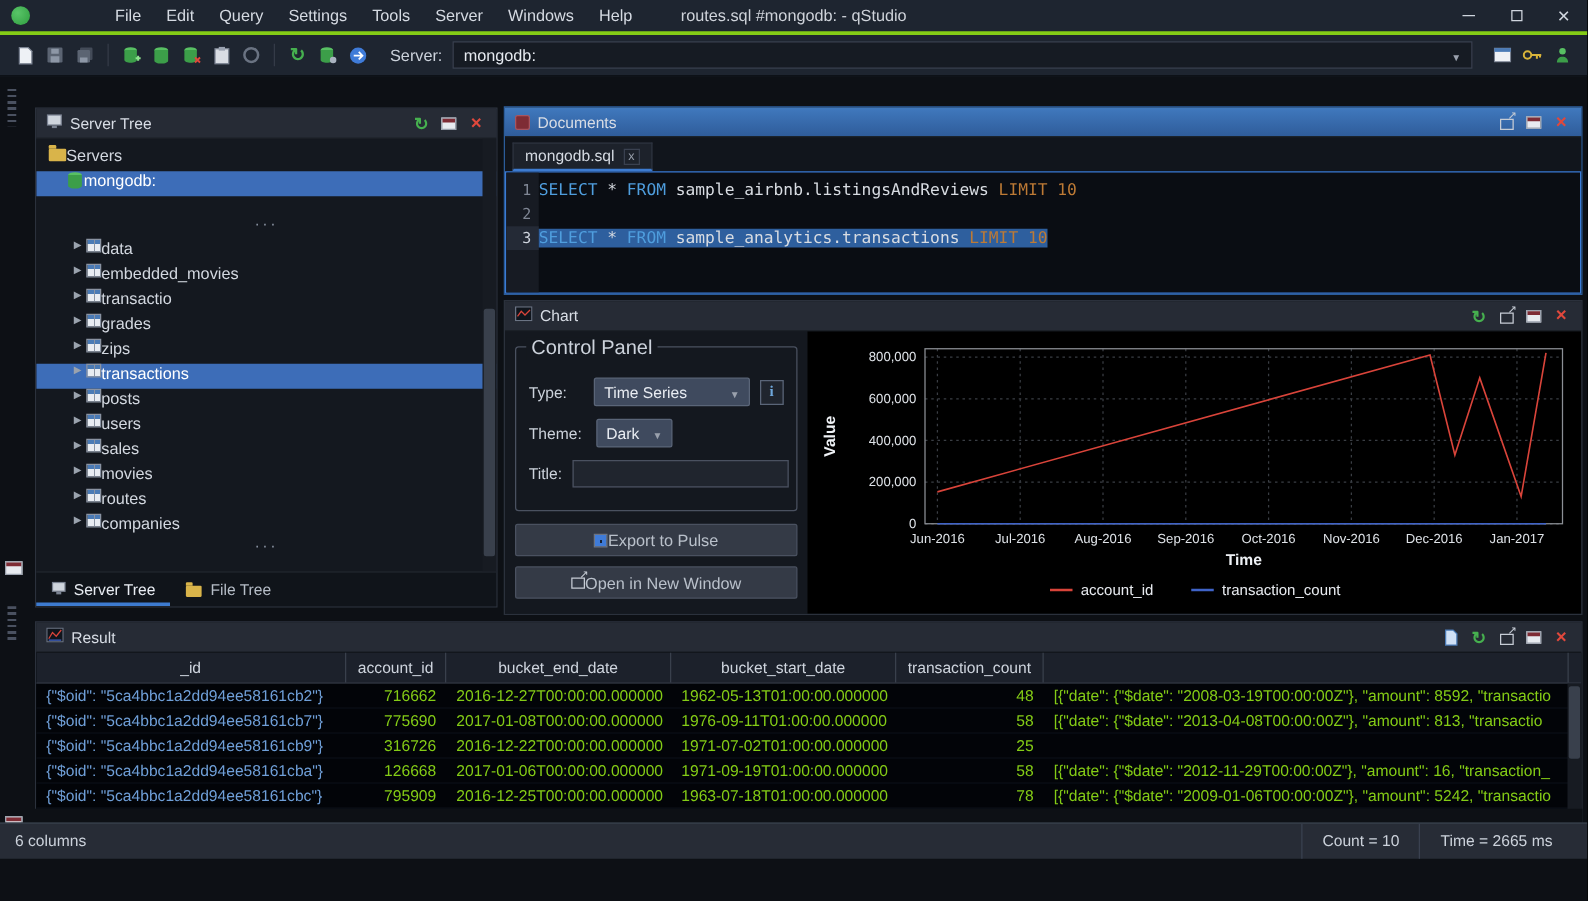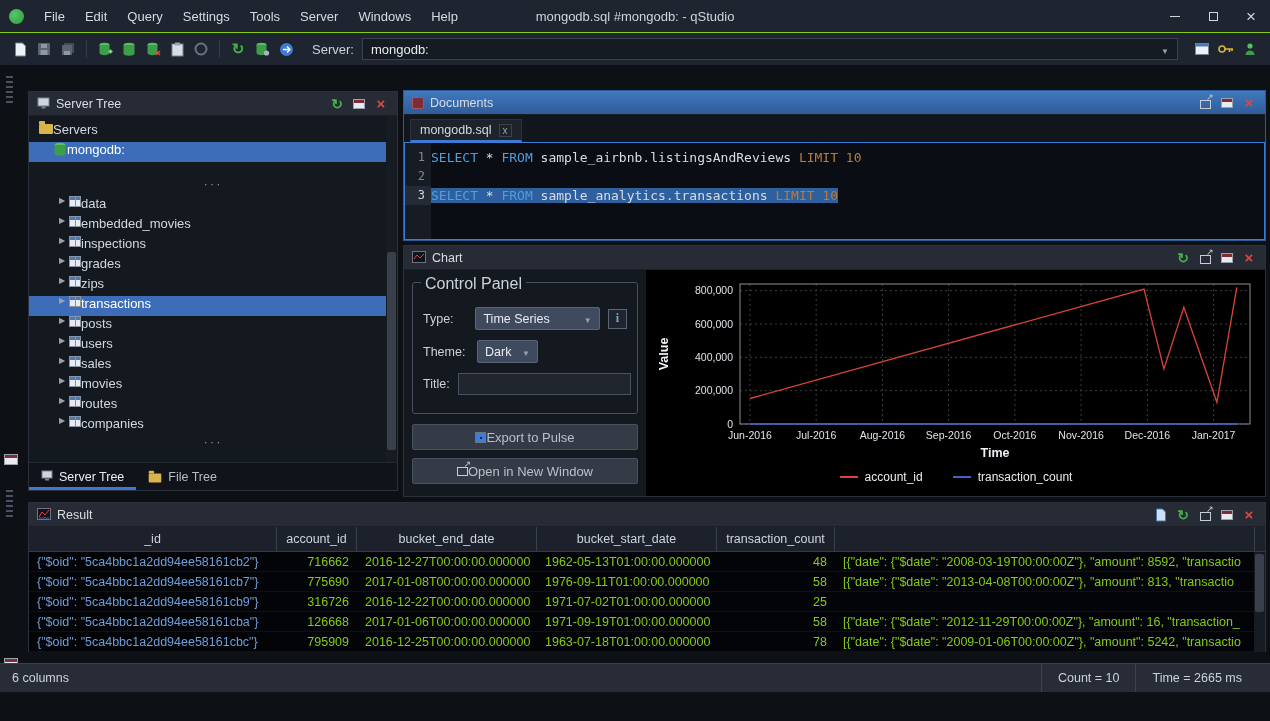--- a/index.html
+++ b/index.html
@@ -1,19 +1,19 @@
 <!DOCTYPE html>
 <html><head>
 <meta charset="utf-8">
 <style>
   html,body{margin:0;padding:0;background:#000;}
   *{box-sizing:border-box;}
   #app{position:relative;width:1270px;height:721px;background:#0d1015;font-family:"Liberation Sans",sans-serif;overflow:hidden;color:#d5dae2;}
   
-  .titlebar{position:relative;height:33px;background:#1e2530;display:flex;align-items:center;border-bottom:1px solid #84cc16;}
+  .titlebar{position:relative;height:28px;background:#1e2530;display:flex;align-items:center;border-bottom:3px solid #84cc16;gap:48px;}
   .logo{width:15px;height:15px;border-radius:50%;background:radial-gradient(circle at 35% 35%,#59c468,#2f9e3f);margin:0 10px 0 9px;flex:0 0 auto;}
   .menus{display:flex;align-items:center;z-index:2;}
   .menu-item{padding:0 10px;font-size:13px;color:#d5dae2;cursor:default;}
   .wtitle{position:absolute;left:0;right:0;text-align:center;font-size:13px;color:#cfd3da;pointer-events:none;}
   .wctrl{margin-left:auto;display:flex;z-index:2;}
   .wbtn{width:38px;height:33px;display:flex;align-items:center;justify-content:center;color:#cfd5dd;font-size:15px;}
   .mini{width:10px;border-bottom:1px solid #cfd5dd;height:1px;display:inline-block;}
   .maxi{width:9px;height:9px;border:1px solid #cfd5dd;display:inline-block;}
   .xgl::after{content:"×";font-size:17px;line-height:1;}
   
@@ -133,21 +133,21 @@
     <nav class="menus" id="menus">
         <span class="menu-item">File</span>
         <span class="menu-item">Edit</span>
         <span class="menu-item">Query</span>
         <span class="menu-item">Settings</span>
         <span class="menu-item">Tools</span>
         <span class="menu-item">Server</span>
         <span class="menu-item">Windows</span>
         <span class="menu-item">Help</span>
       </nav>
-    <div class="wtitle">mongodb.sql #mongodb: - qStudio</div>
+    <div class="wtitle">routes.sql #mongodb: - qStudio</div>
     <div class="wctrl">
       <span class="wbtn">
           <span class="mini"></span>
         </span>
       <span class="wbtn">
           <span class="maxi"></span>
         </span>
       <span class="wbtn xgl"></span>
     </div>
   </header>
@@ -285,21 +285,21 @@
               <span class="lbl">data</span>
             </div>
             <div class="trow item">
               <span class="arrow"></span>
               <span class="tbl-icon"></span>
               <span class="lbl">embedded_movies</span>
             </div>
             <div class="trow item">
               <span class="arrow"></span>
               <span class="tbl-icon"></span>
-              <span class="lbl">inspections</span>
+              <span class="lbl">transactio</span>
             </div>
             <div class="trow item">
               <span class="arrow"></span>
               <span class="tbl-icon"></span>
               <span class="lbl">grades</span>
             </div>
             <div class="trow item">
               <span class="arrow"></span>
               <span class="tbl-icon"></span>
               <span class="lbl">zips</span>

